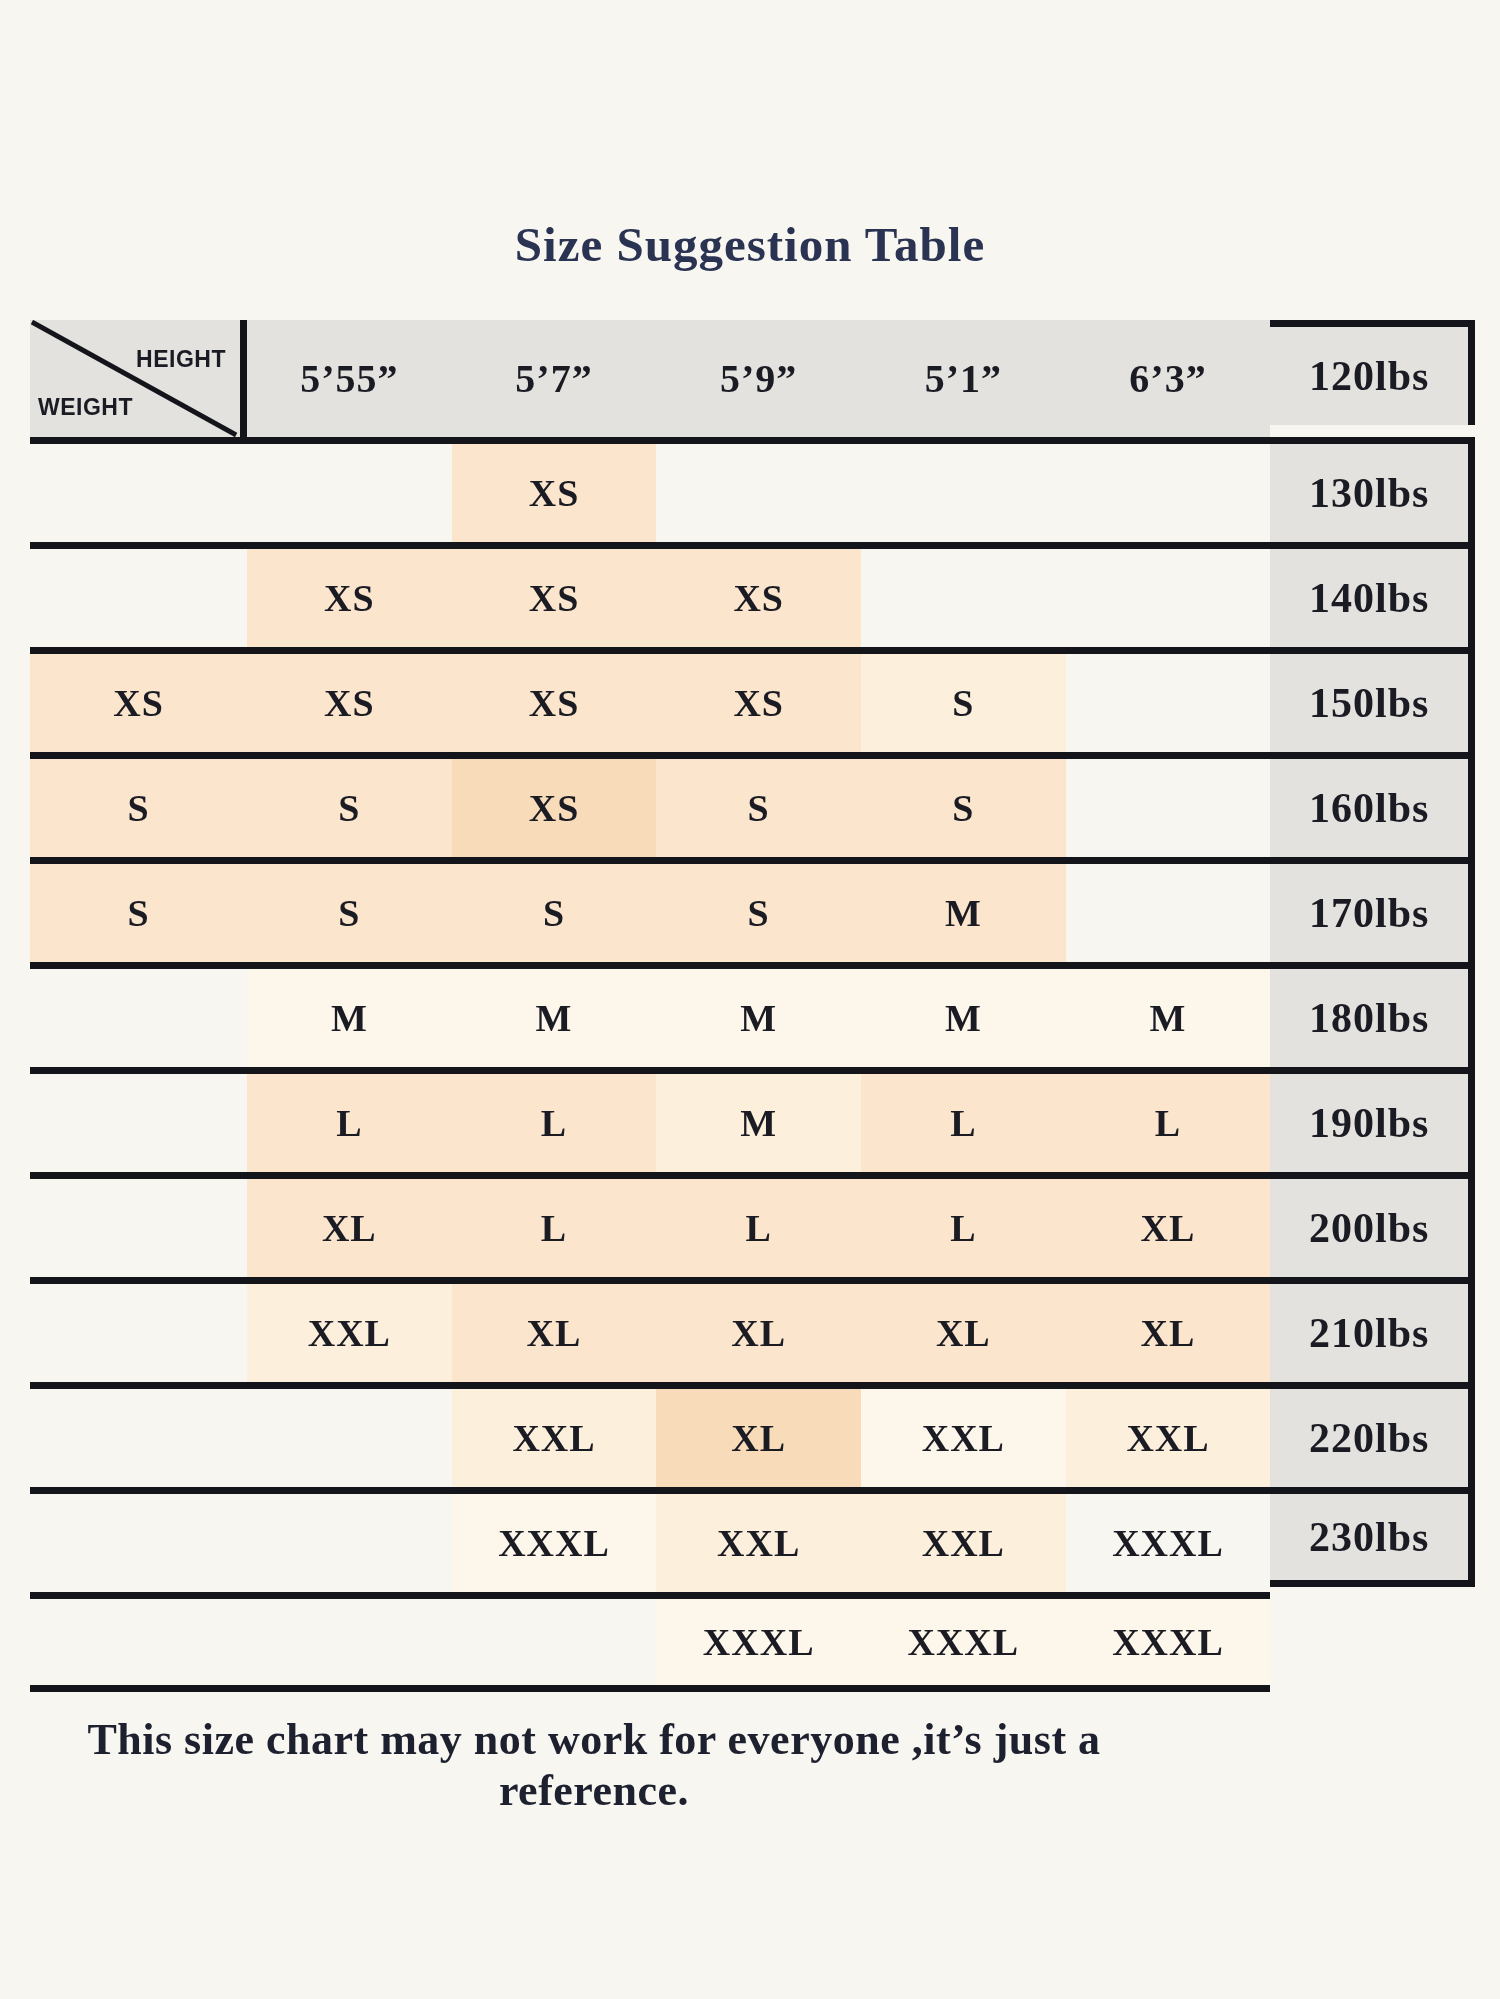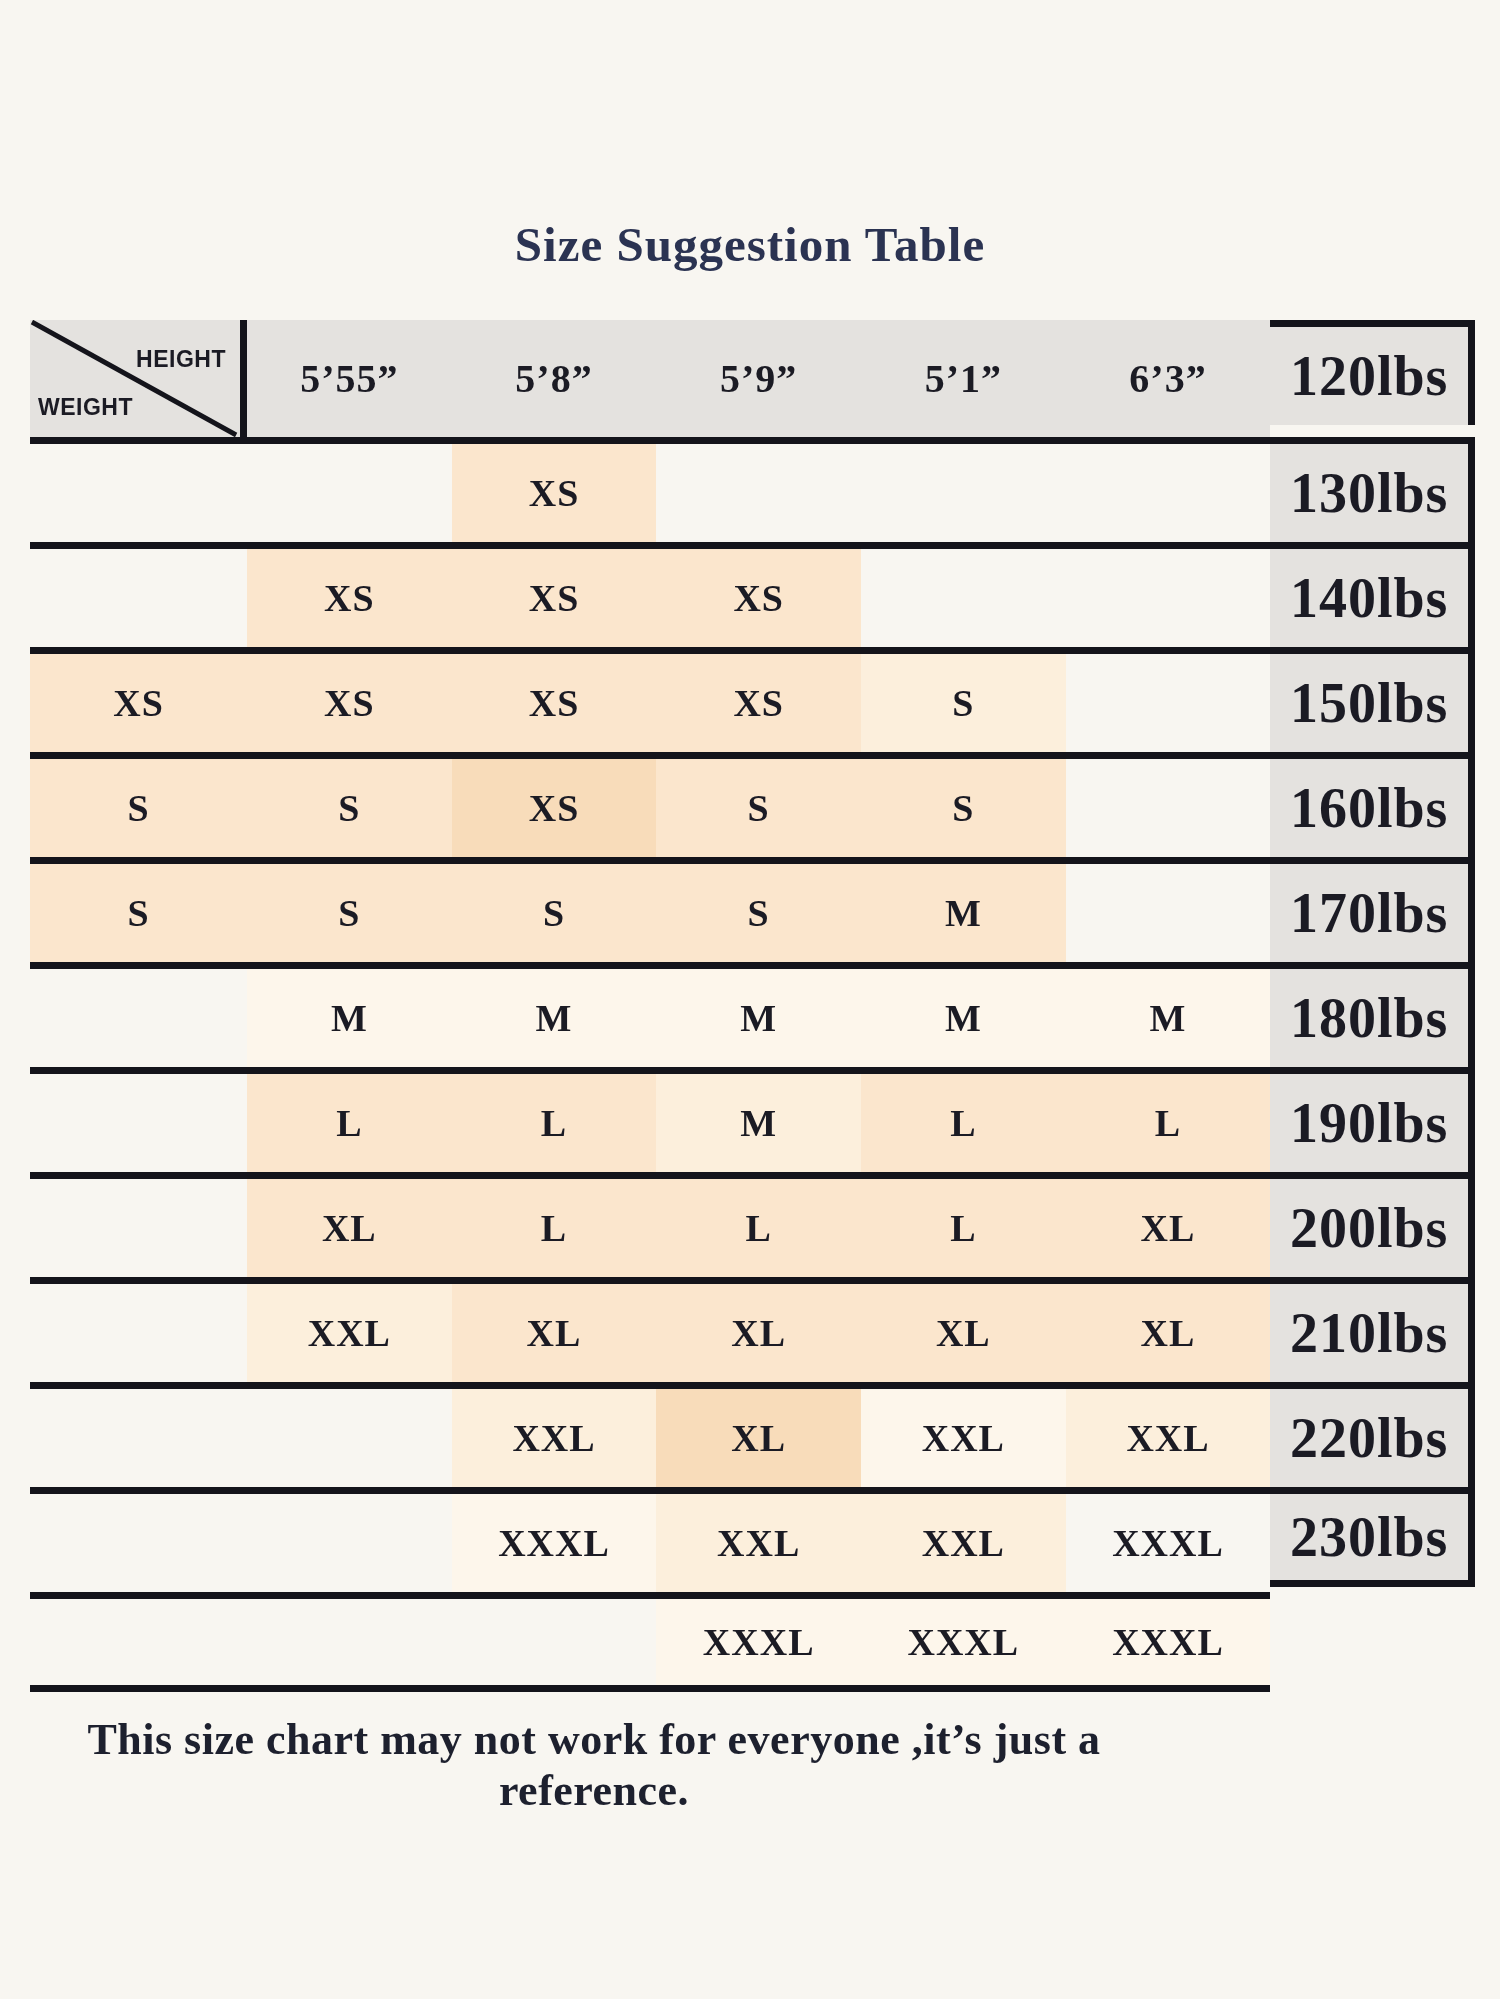--- a/index.html
+++ b/index.html
@@ -49,21 +49,21 @@
     background:var(--row-bg,#fffefc);
     font-size:38px; font-weight:bold;
     letter-spacing:1px;
   }
   .lastrow {
     height:100px;
     border-bottom:7px solid var(--grid-line,#14141b);
   }
   .weight {
     background:var(--header-bg,#e4e2df);
-    font-size:56px;
+    font-size:42px;
   }
   .footnote {
     position:absolute; top:1714px; left:0; width:1188px;
     text-align:center;
     font-size:44px; font-weight:bold; letter-spacing:0.5px;
     color:#1d202e;
   }
 </style>
 </head>
 <body style="background: rgb(248, 246, 241);">
@@ -72,21 +72,21 @@
 
 <div class="size-table" id="size-table">
     <div class="cell head corner wcol">
       <svg viewBox="0 0 217 117" preserveAspectRatio="none">
         <line x1="2" y1="2" x2="213" y2="115"></line>
       </svg>
       <div class="corner-top">HEIGHT</div>
       <div class="corner-bottom">WEIGHT</div>
     </div>
     <div class="cell head">5’55”</div>
-    <div class="cell head">5’8”</div>
+    <div class="cell head">5’7”</div>
     <div class="cell head">5’9”</div>
     <div class="cell head">5’1”</div>
     <div class="cell head">6’3”</div>
     <div class="cell drow weight wcol">120lbs</div>
     <div class="cell drow" style="background: transparent;"></div>
     <div class="cell drow" style="background: transparent;"></div>
     <div class="cell drow" style="background: rgb(251, 230, 205);">XS</div>
     <div class="cell drow" style="background: transparent;"></div>
     <div class="cell drow" style="background: transparent;"></div>
     <div class="cell drow" style="background: transparent;"></div>

